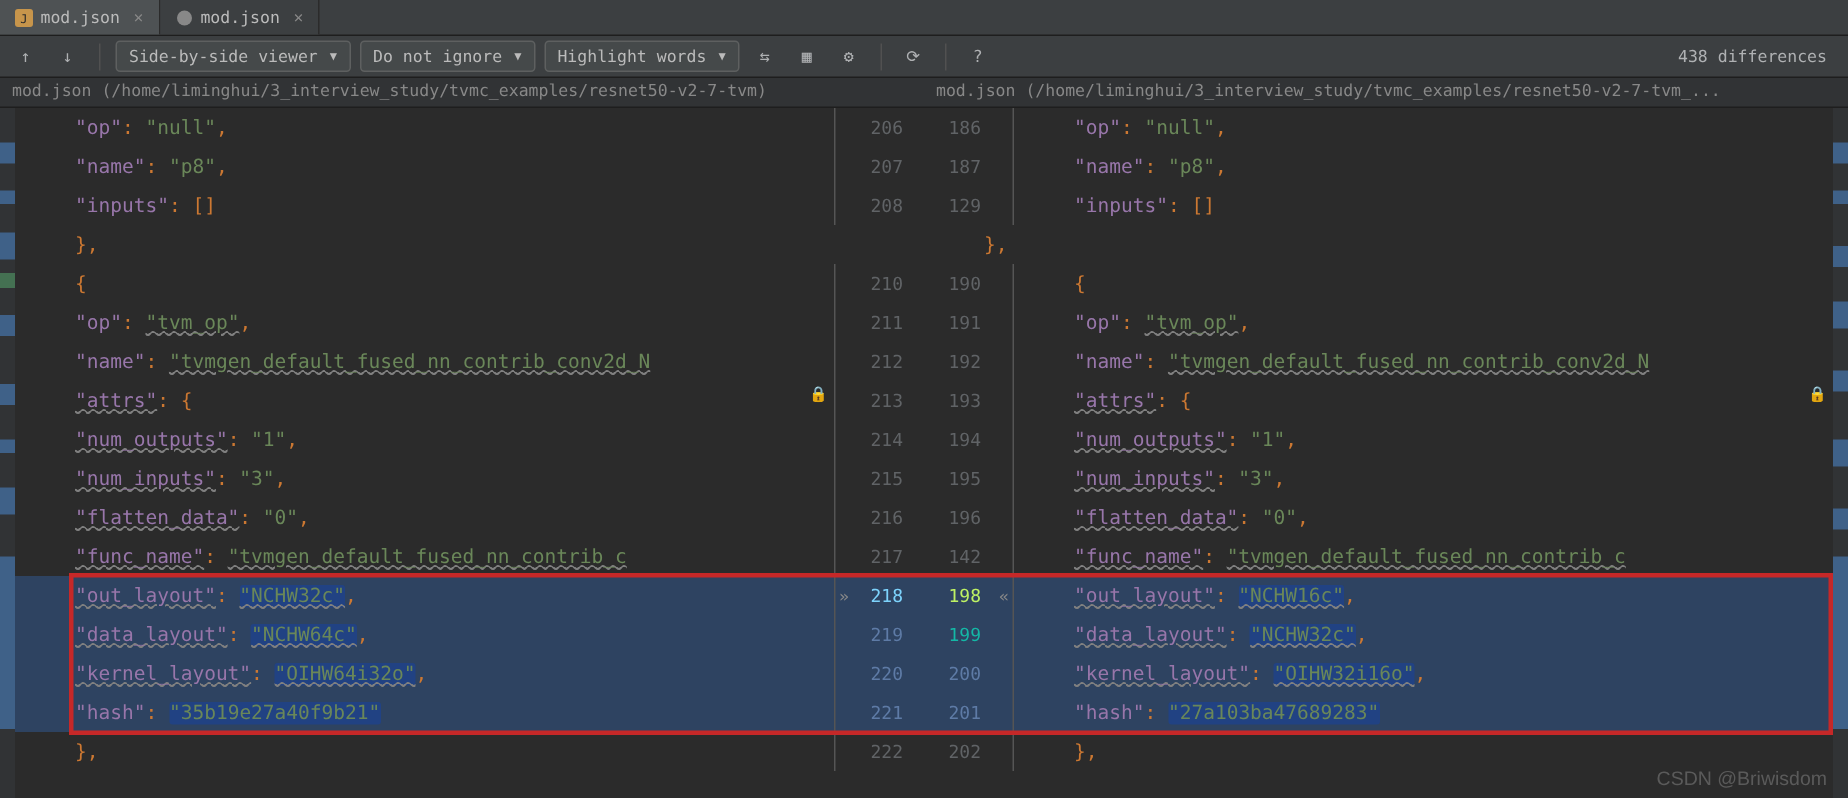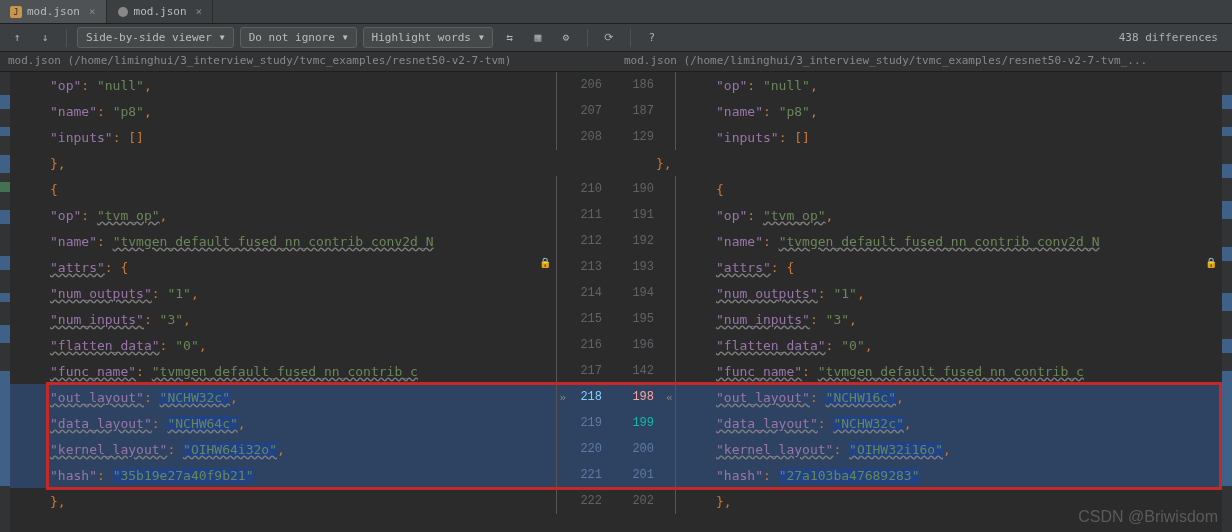--- a/index.html
+++ b/index.html
@@ -49,21 +49,21 @@
 .stripe-green { background: #447152; }
 
 .pane { flex: 1; overflow: hidden; position: relative; }
 .code-line {
   display: flex; align-items: center; height: 26px;
   font-size: 13px; white-space: pre; padding-left: 40px;
 }
 .ln-col {
   width: 40px; text-align: left; padding-right: 8px;
   color: #606366; font-size: 12px; flex-shrink: 0;
-  display: flex; align-items: center; justify-content: flex-end; height: 26px; font-family: Liberation Mono, monospace;
+  display: flex; align-items: center; justify-content: flex-end; height: 26px;
 }
 .ln-center {
   width: 120px; display: flex; flex-shrink: 0;
   border-left: 1px solid #555; border-right: 1px solid #555;
 }
 .ln-center-half { width: 50%; display: flex; align-items: center; }
 .ln-center-left { justify-content: flex-end; padding-right: 6px; }
 .ln-center-right { justify-content: flex-start; padding-left: 6px; }
 .row { display: flex; align-items: stretch; height: 26px; }
 .row.diff-row .pane-content, .row.diff-row .ln-col, .row.diff-row .ln-center { background: #2e4361; }
@@ -72,21 +72,21 @@
 .tok-key { color: #9876aa; }
 .tok-str { color: #6a8759; }
 .tok-pun { color: #cc7832; }
 .wavy { text-decoration: wavy underline #808080; }
 .diff-word { background: #214283; border-radius: 2px; }
 .jump-icon { color: #888; font-size: 11px; padding: 0 4px; }
 .lock-icon { position: absolute; right: 4px; color: #666; top: 3px; font-size: 10px; }
 
 .watermark {
   position: absolute; bottom: 6px; right: 14px;
-  color: #7a7a7a; font-size: 16px; opacity: 0.6;
+  color: #7a7a7a; font-size: 13px; opacity: 0.6;
   font-family: sans-serif; pointer-events: none;
 }
 .right-marker-stripe { width: 10px; background: #313335; flex-shrink: 0; }
 .chevron { font-size: 8px; margin-left: 2px; }
 </style>
 </head>
 <body>
 
 <div class="tabs">
   <div class="tab">
@@ -357,21 +357,21 @@
     <div class="row diff-row">
         <div class="pane pane-content">
           <div class="code-line">        <span class="tok-key wavy">"out_layout"</span><span class="tok-pun">: </span><span class="tok-str diff-word wavy">"NCHW32c"</span><span class="tok-pun">,</span></div>
         </div>
         <div class="ln-center">
           <div class="ln-center-half ln-center-left">
             <span class="jump-icon">»</span>
             <span class="ln-col" style="color:#7dd3fc">218</span>
           </div>
           <div class="ln-center-half ln-center-right">
-            <span class="ln-col" style="color:#fca5a5">198</span>
+            <span class="ln-col" style="color:#bef264">198</span>
             <span class="jump-icon">«</span>
           </div>
         </div>
         <div class="pane pane-content">
           <div class="code-line">        <span class="tok-key wavy">"out_layout"</span><span class="tok-pun">: </span><span class="tok-str diff-word wavy">"NCHW16c"</span><span class="tok-pun">,</span></div>
         </div>
       </div>
     <div class="row diff-row">
         <div class="pane pane-content">
           <div class="code-line">        <span class="tok-key wavy">"data_layout"</span><span class="tok-pun">: </span><span class="tok-str diff-word wavy">"NCHW64c"</span><span class="tok-pun">,</span></div>

